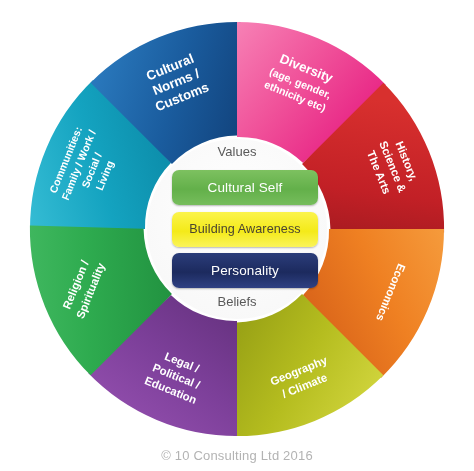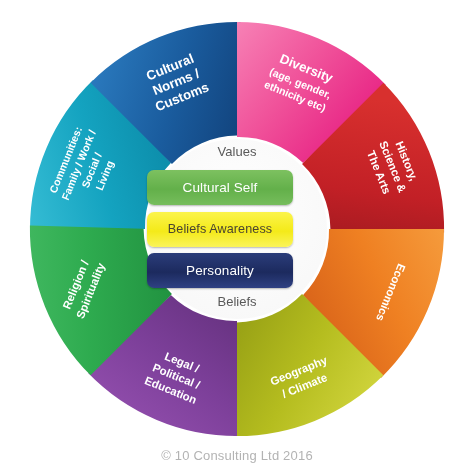--- a/index.html
+++ b/index.html
@@ -29,21 +29,21 @@
     fill:#595959;
     font-family:"Liberation Sans", sans-serif;
     font-size:13px;
     text-anchor:middle;
     dominant-baseline:middle;
   }
 
   
   #center-stack{
     position:absolute;
-    left:147px; top:170px;
+    left:172px; top:170px;
     width:146px; height:118px;
     display:flex;flex-direction:column;
     justify-content:space-between;
     z-index:5;
   }
   .stack-box{
     height:35px;
     border-radius:7px;
     display:flex;align-items:center;justify-content:center;
     color:#ffffff;
@@ -224,17 +224,17 @@
       <text class="seg-label small" y="21">Living</text>
     </g>
 
     <text class="axis-word" x="237" y="153">Values</text>
     <text class="axis-word" x="237" y="303">Beliefs</text>
   </svg>
 </div>
 
 <div id="center-stack">
   <div class="stack-box green">Cultural Self</div>
-  <div class="stack-box yellow">Beliefs Awareness</div>
+  <div class="stack-box yellow">Building Awareness</div>
   <div class="stack-box navy">Personality</div>
 </div>
 
 <div id="footer">© 10 Consulting Ltd 2016</div>
 
 </body></html>

